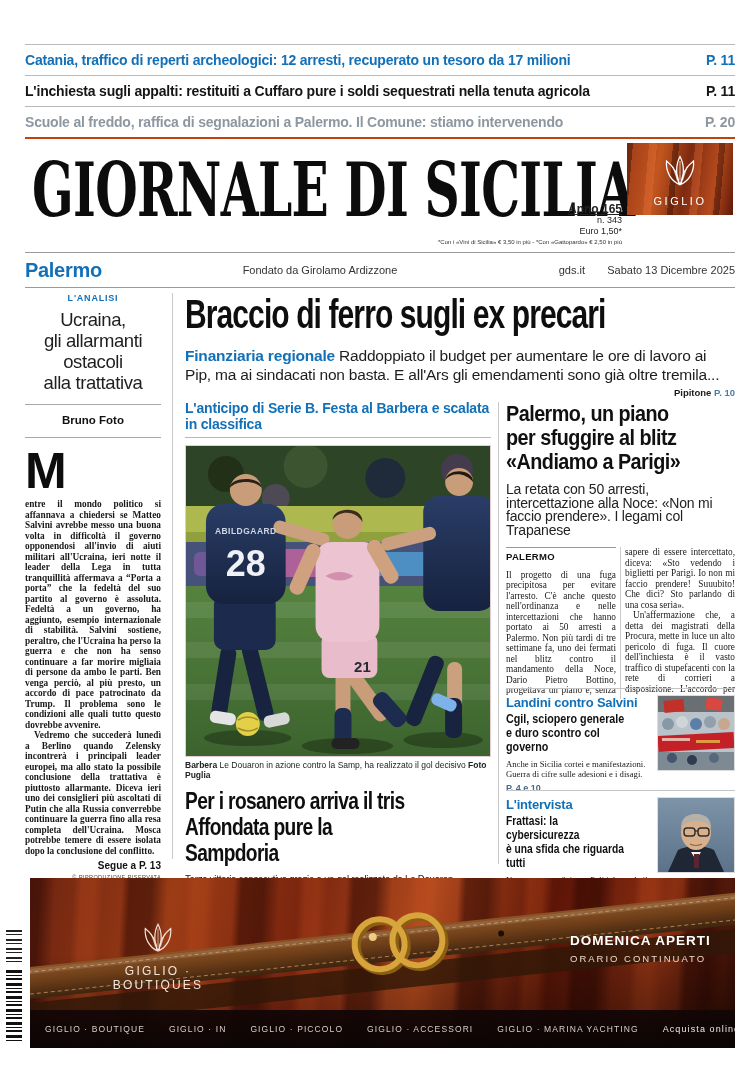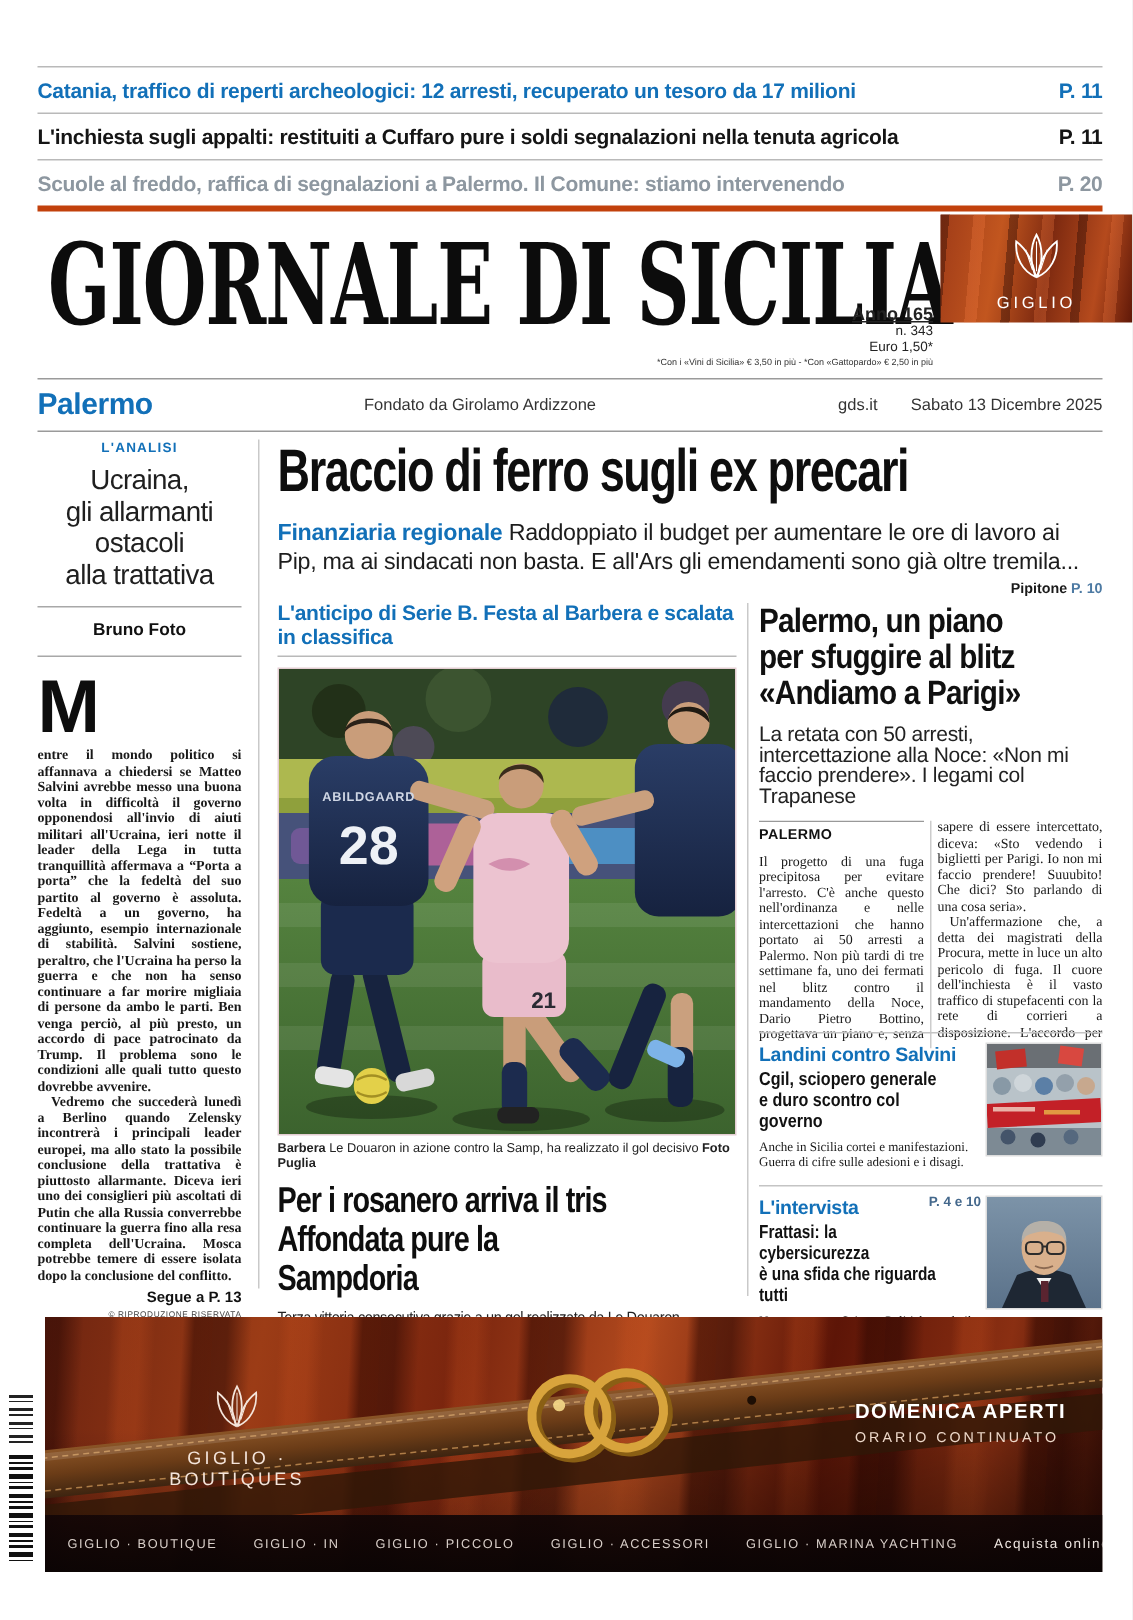--- a/index.html
+++ b/index.html
@@ -3,28 +3,28 @@
 <meta charset="utf-8">
 <style>
   html,body{margin:0;padding:0;background:#e9e9e9;}
   .page{position:relative;width:755px;height:1080px;background:#fff;margin:0 auto;overflow:hidden;
         font-family:"Liberation Sans",sans-serif;color:#111;}
 
   
   .strips{position:absolute;top:44px;left:25px;width:710px;}
   .strip-row{height:30px;display:flex;align-items:center;justify-content:space-between;
              border-top:1px solid #b9b9b9;font-size:14px;font-weight:bold;letter-spacing:-0.2px;text-align:center;}
-  .strip-row:last-child{border-bottom:4px solid #c2410c;}
+  .strip-row:last-child{border-bottom:2px solid #c2410c;}
   .c-blue{color:#1270b8;} .c-black{color:#151515;} .c-gray{color:#8d97a0;}
 
   
   .masthead{position:absolute;top:146px;left:32px;width:592px;height:92px;overflow:visible;}
   .masthead h1{margin:0;font-family:"DejaVu Serif",serif;font-weight:bold;font-size:75px;line-height:88px;
                letter-spacing:-1px;white-space:nowrap;transform:scaleX(.65);transform-origin:0 50%;color:#0c0c0c;}
-  .gigliobox{position:absolute;top:143px;left:627px;width:128px;height:72px;color:#fff;text-align:center;
+  .gigliobox{position:absolute;top:143px;left:627px;width:106px;height:72px;color:#fff;text-align:center;
       background:
         repeating-linear-gradient(95deg, rgba(20,0,0,.35) 0 6px, rgba(0,0,0,0) 6px 22px, rgba(255,130,70,.25) 22px 30px, rgba(0,0,0,0) 30px 46px),
         linear-gradient(100deg,#a03c18 0%,#c2561f 30%,#7e2a10 55%,#b54a1d 80%,#5f1808 100%);}
   .gigliobox .g-label{font-size:11px;letter-spacing:2.5px;margin-top:1px;}
   .anno{position:absolute;top:204px;left:470px;width:152px;text-align:right;font-size:9px;line-height:11px;color:#222;}
   .anno .b{font-weight:bold;font-size:12px;text-decoration:underline;}
   .fineprint{position:absolute;top:239px;left:318px;width:304px;text-align:right;font-size:6px;color:#333;}
 
   
   .dateline{position:absolute;top:252px;left:25px;width:710px;height:34px;display:flex;align-items:center;
@@ -85,21 +85,21 @@
   .bz-body p{margin:0;}
   .bz-body p.ind{text-indent:8px;}
 
   
   .smallsec{position:absolute;left:506px;width:229px;}
   .ss-text{width:148px;float:left;}
   .ss-kicker{font-size:13px;font-weight:bold;color:#1270b8;letter-spacing:-0.2px;}
   .ss-head{margin-top:2px;font-size:12.5px;font-weight:bold;line-height:14px;white-space:pre-line;
            transform:scaleX(.86);transform-origin:0 0;color:#111;}
   .ss-body{margin-top:5px;font-family:"Liberation Serif",serif;font-size:8.7px;line-height:10.4px;color:#1a1a1a;}
-  .ss-pref{text-align:right;font-size:9px;font-weight:bold;color:#44688c;margin-top:16px;}
+  .ss-pref{font-size:9px;font-weight:bold;color:#44688c;margin-top:3px;}
   .ss-byl{font-weight:bold;color:#111;font-family:"Liberation Sans",sans-serif;font-size:8.5px;}
   .ss-photo{float:right;width:76px;height:74px;border:1px solid #ddd;display:block;}
 
   
   .ad{position:absolute;top:878px;left:30px;width:705px;height:170px;overflow:hidden;}
   .curtain{position:absolute;inset:0;
       background:
         radial-gradient(ellipse at 80% 115%, rgba(0,0,0,.6), rgba(0,0,0,0) 55%),
         radial-gradient(ellipse at 0% 120%, rgba(0,0,0,.5), rgba(0,0,0,0) 45%),
         repeating-linear-gradient(93deg, rgba(25,0,0,.45) 0 10px, rgba(0,0,0,0) 26px 44px, rgba(200,80,30,.28) 52px 64px, rgba(0,0,0,0) 74px 92px, rgba(40,5,0,.5) 100px 112px),
@@ -125,21 +125,21 @@
 <body>
 
 <div class="page">
 
   <div class="strips">
     <div class="strip-row c-blue">
       <span>Catania, traffico di reperti archeologici: 12 arresti, recuperato un tesoro da 17 milioni</span>
       <span>P. 11</span>
     </div>
     <div class="strip-row c-black">
-      <span>L'inchiesta sugli appalti: restituiti a Cuffaro pure i soldi segnalazioni nella tenuta agricola</span>
+      <span>L'inchiesta sugli appalti: restituiti a Cuffaro pure i soldi sequestrati nella tenuta agricola</span>
       <span>P. 11</span>
     </div>
     <div class="strip-row c-gray">
       <span>Scuole al freddo, raffica di segnalazioni a Palermo. Il Comune: stiamo intervenendo</span>
       <span>P. 20</span>
     </div>
   </div>
 
   <div class="masthead">
     <h1>GIORNALE DI SICILIA</h1>

